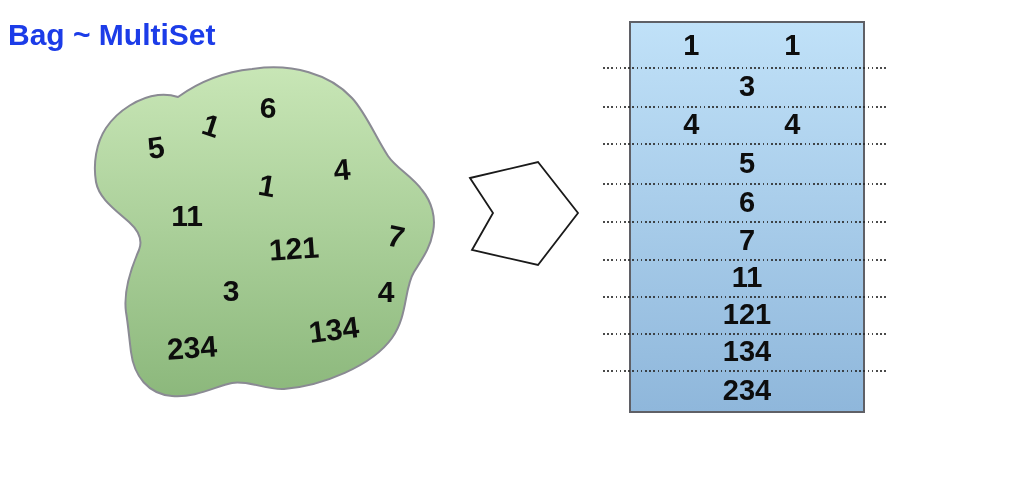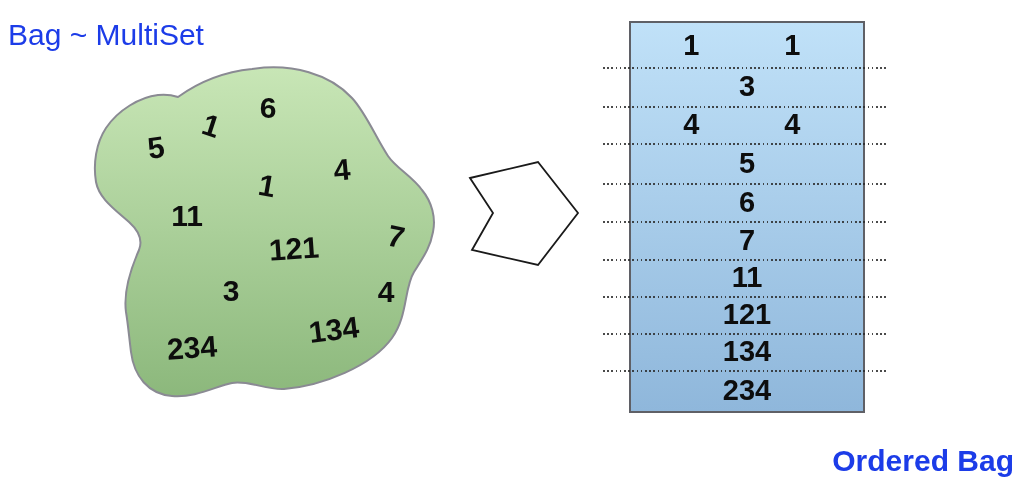--- a/index.html
+++ b/index.html
@@ -23,21 +23,21 @@
     height: 490px;
     background: #ffffff;
     overflow: hidden;
     font-family: "Liberation Sans", sans-serif;
   }
   .diagram-title {
     position: absolute;
     left: 8px;
     top: 18px;
     font-size: 30px;
-    font-weight: 400;
+    font-weight: 700;
     color: var(--accent-blue-text);
     letter-spacing: 0px;
     white-space: nowrap;
   }
   .diagram-footer {
     position: absolute;
     right: 10px;
     top: 444px;
     font-size: 30px;
     font-weight: 700;
@@ -195,21 +195,20 @@
         <span class="obag-cell c0">121</span>
       </div>
       <div class="obag-row" style="top: 310px; height: 37px;">
         <span class="obag-cell c0">134</span>
       </div>
       <div class="obag-row" style="top: 347px; height: 41px;">
         <span class="obag-cell c0">234</span>
       </div>
     </div>
 
-  <div class="diagram-footer">Ordered Bag</div>
 
 <div class="sep" style="top: 67px;"></div>
     <div class="sep" style="top: 106px;"></div>
     <div class="sep" style="top: 143px;"></div>
     <div class="sep" style="top: 183px;"></div>
     <div class="sep" style="top: 221px;"></div>
     <div class="sep" style="top: 259px;"></div>
     <div class="sep" style="top: 296px;"></div>
     <div class="sep" style="top: 333px;"></div>
     <div class="sep" style="top: 370px;"></div>

